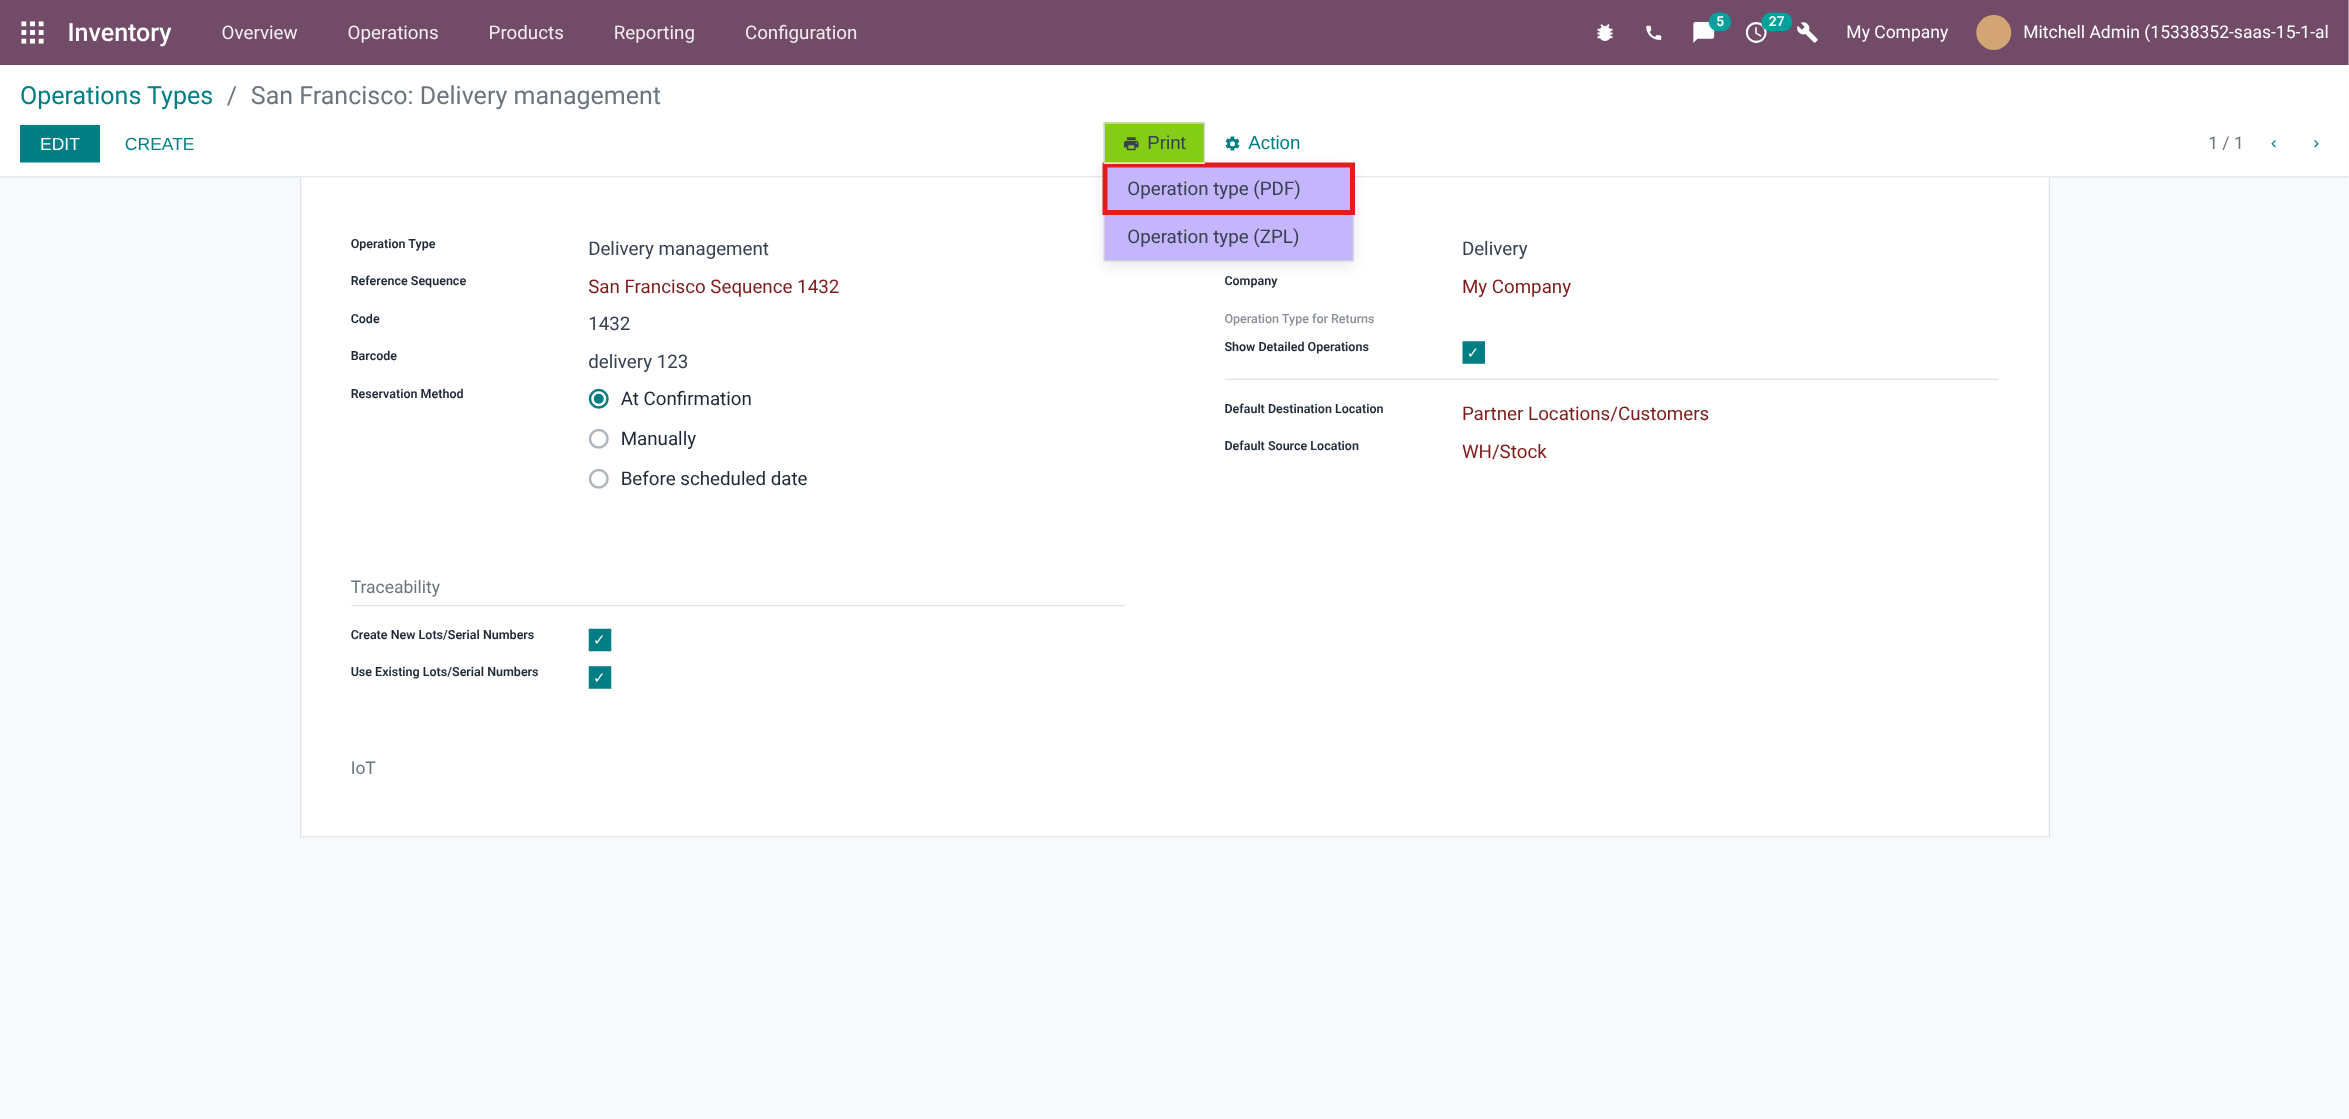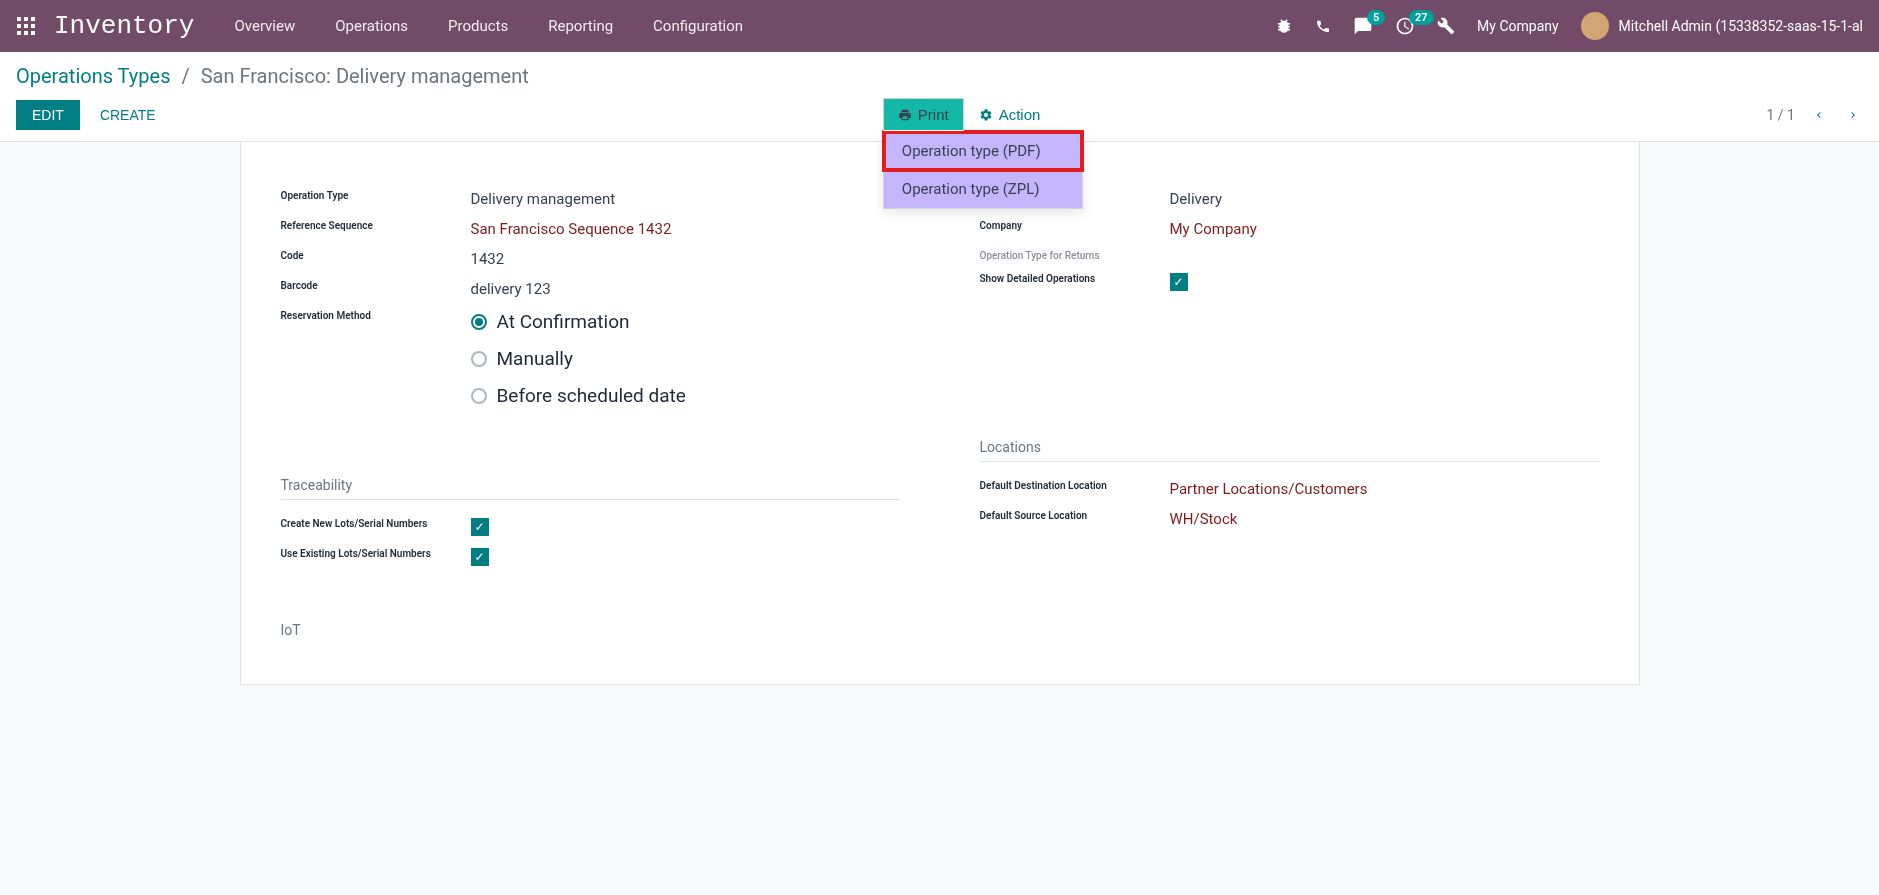--- a/index.html
+++ b/index.html
@@ -1,61 +1,61 @@
 <!DOCTYPE html>
 <html><head>
 <meta charset="utf-8">
 <style>
   * { box-sizing: border-box; margin: 0; padding: 0; }
   body { font-family: -apple-system, BlinkMacSystemFont, "Segoe UI", Roboto, Helvetica, Arial, sans-serif; background: #f8f9fa; color: #1f2937; overflow-x: hidden; }
   
   
   .topnav { background: #714b67; height: 52px; display: flex; align-items: center; padding: 0 16px; color: #fff; font-size: 15px; }
   .apps-icon { width: 20px; height: 20px; margin-right: 18px; display:flex; align-items:center; justify-content:center; cursor:pointer;}
-  .brand { font-size: 26px; font-weight: 500; margin-right: 40px; color:#fff;font-family:Liberation Mono, monospace;}
+  .brand { font-size: 20px; font-weight: 500; margin-right: 40px; color:#fff;}
   .navmenu { display: flex; gap: 40px; }
   .navmenu a { color: #f3edf1; text-decoration: none; font-size: 15px; cursor:pointer; }
   .nav-right { margin-left: auto; display: flex; align-items: center; gap: 22px; }
   .nav-right .iconbtn { cursor:pointer; display:flex; align-items:center; position:relative;}
   .badge-green { background:#00a09d; color:#fff; font-size:11px; font-weight:600; border-radius:9px; padding:1px 6px; position:absolute; top:-6px; left:14px;}
   .avatar { width:28px; height:28px; border-radius:50%; background:#d4a574; display:inline-block;}
   .company-label, .user-label { color:#fff; font-size:14px; }
 
   
   .controlbar-wrap { background:#fff; border-bottom:1px solid #dee2e6; }
   .breadcrumb-row { padding: 12px 16px 0 16px; font-size: 20px; }
   .breadcrumb-row .crumb-link { color:#017e84; cursor:pointer;}
   .breadcrumb-row .crumb-sep { color:#6c757d; margin:0 6px;}
   .breadcrumb-row .crumb-current { color:#6c757d;}
   .action-row { display:flex; align-items:center; padding: 10px 16px 10px 16px; }
   .btn-edit { background:#017e84; color:#fff; border:none; padding:7px 16px; font-size:14px; font-weight:500; cursor:pointer;}
   .btn-create { background:transparent; color:#017e84; border:none; padding:7px 16px; font-size:14px; font-weight:400; cursor:pointer; margin-left:4px;}
   .center-actions { display:flex; margin-left:auto; margin-right:auto; position:relative; }
   .centerbtn { color:#374151; font-size:15px; padding:7px 14px; cursor:pointer; display:flex; align-items:center; gap:6px; border:1px solid transparent; background:transparent;}
-  .centerbtn.active { border:1px solid #ced4da; border-bottom-color:#fff; background:#14b8a6; position:relative; z-index:11;}
+  .centerbtn.active { border:1px solid #ced4da; border-bottom-color:#fff; background:#84cc16; position:relative; z-index:11;}
   .pager { display:flex; align-items:flex-start; gap:14px; color:#6c757d; font-size:14px;}
   .pager .chev { cursor:pointer; color:#017e84; font-size:18px; padding:0 4px;}
   .pager .chev.next { color:#017e84;}
 
   
   .dropdown-menu { position:absolute; top:33px; left:0; background:#c4b5fd; border:1px solid #ced4da; min-width:200px; box-shadow:0 4px 12px rgba(0,0,0,0.1); z-index:10;}
   .dropdown-menu .item { padding:10px 18px; font-size:15px; color:#374151; cursor:pointer; white-space:nowrap;}
   .dropdown-menu .item.highlight { outline:4px solid #e11d1d; outline-offset:-2px;}
 
   
   .sheet-wrap { max-width:1432px; margin:0 auto; padding:0 16px;}
   .sheet { background:#fff; border:1px solid #dee2e6; border-top:none; margin-top:0; padding:48px 40px 40px 40px;}
   .columns { display:flex; gap:80px;}
   .col { flex:1;}
   .field-row { display:flex; margin-bottom:12px; align-items:flex-start;}
   .field-label { width:190px; flex-shrink:0; font-weight:600; font-size:10px; color:#1f2937;}
   .field-label.muted { color:#8a8f98; font-weight:500;}
   .field-value { font-size:15px; color:#374151;}
   .field-value.link { color:#7f1d1d; cursor:pointer;text-align:center;}
-  .radio-group .radio-row { display:flex; align-items:center; gap:10px; margin-bottom:14px; font-size:19px;}
+  .radio-group .radio-row { display:flex; align-items:center; gap:10px; margin-bottom:14px; font-size:15px;}
   .radio-outer { width:16px; height:16px; border:2px solid #adb5bd; border-radius:50%; display:flex; align-items:center; justify-content:center;}
   .radio-outer.checked { border-color:#017e84;}
   .radio-inner { width:8px; height:8px; border-radius:50%; background:#017e84;}
   .checkbox { width:18px; height:18px; background:#017e84; display:flex; align-items:center; justify-content:center; color:#fff; font-size:12px; cursor:pointer;}
 
   .section-title { font-size:14px; color:#6c757d; font-weight:400; margin:56px 0 6px 0;}
   .section-divider { border:none; border-top:1px solid #dee2e6; margin-bottom:18px;}
 
   svg { display:block; }
 </style>
@@ -235,21 +235,20 @@
         </div>
         <div class="field-row">
           <div class="field-label muted">Operation Type for Returns</div>
           <div class="field-value"></div>
         </div>
         <div class="field-row">
           <div class="field-label" style="width:190px">Show Detailed Operations</div>
           <div class="checkbox">✓</div>
         </div>
 
-        <div class="section-title" style="margin-top:148px">Locations</div>
         <hr class="section-divider">
         <div class="field-row">
           <div class="field-label" style="width:190px">Default Destination Location</div>
           <div class="field-value link">Partner Locations/Customers</div>
         </div>
         <div class="field-row">
           <div class="field-label" style="width:190px">Default Source Location</div>
           <div class="field-value link">WH/Stock</div>
         </div>
       </div>

